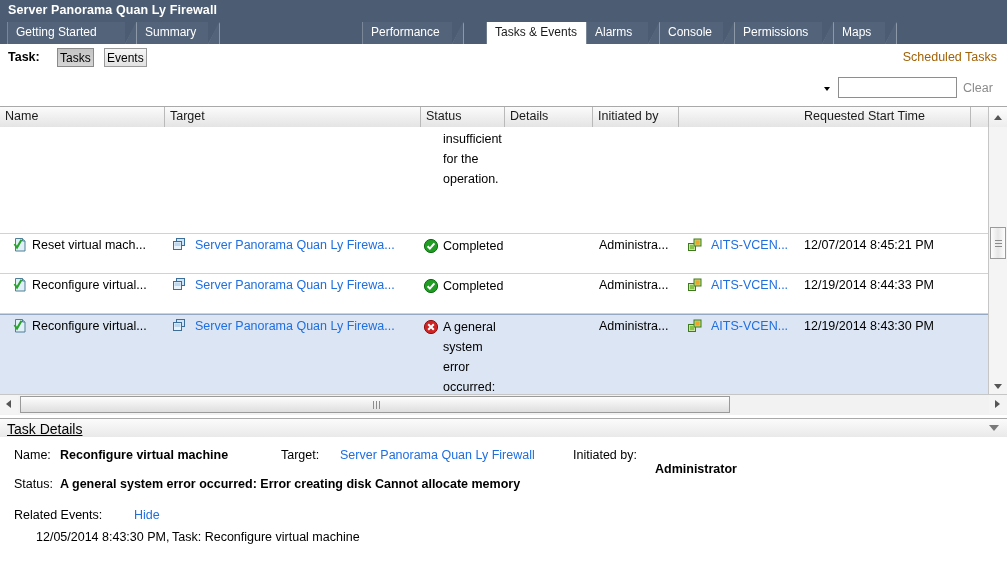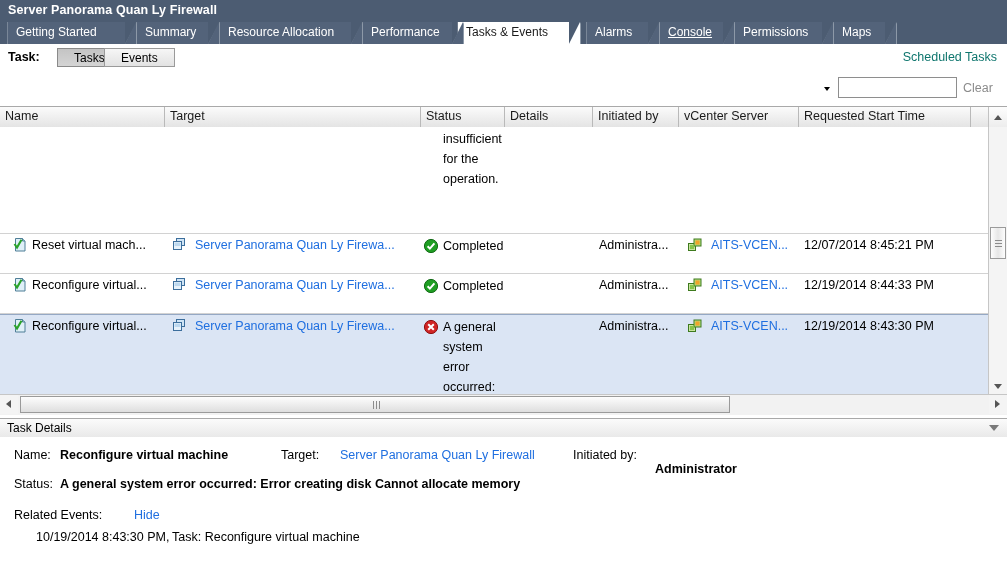--- a/index.html
+++ b/index.html
@@ -98,32 +98,32 @@
     font-size: 12.5px;
   }
   .segbtn {
     position: absolute;
     top: 4px;
     height: 19px;
     line-height: 18px;
     box-sizing: border-box;
     border: 1px solid #9a9a9a;
     font-size: 12px;
-    padding: 0 16px;
+    padding: 0 2px;
     background: linear-gradient(#f6f6f6, #e2e2e2);
     cursor: default;
   }
   .segbtn.pressed {
     background: linear-gradient(#c4c4c4, #d4d4d4);
     border-color: #8a8a8a;
   }
   .sched-link {
     position: absolute;
     right: 10px; top: 6px;
-    color: #0f766e;
+    color: #a16207;
     font-size: 12.5px;
     text-decoration: none;
     cursor: pointer;
   }
 
   
   .filterbar {
     position: absolute;
     left: 0; top: 72px;
     width: 1007px; height: 34px;
@@ -332,21 +332,22 @@
   .details-hdr {
     position: absolute;
     left: 0; top: 418px;
     width: 1007px; height: 18px;
     background: linear-gradient(#fbfbfb,#e9e9e9);
     border-top: 1px solid #a9a9a9;
     border-bottom: 1px solid #c9c9c9;
   }
   .details-hdr .dlabel {
     position: absolute; left: 7px; top: 2px;
-    font-size: 12px;
+    font-size: 14px;
+    text-decoration: underline;
   }
   .details-hdr .collapse {
     position: absolute; right: 8px; top: 6px;
     width: 0; height: 0; border-style: solid;
     border-width: 6px 5px 0 5px;
     border-color: #7a7a7a transparent transparent transparent;
   }
   .details-body {
     position: absolute;
     left: 0; top: 437px;
@@ -359,25 +360,24 @@
 </head>
 <body>
 
 <div class="titlebar">
   <div class="title">Server Panorama Quan Ly Firewall</div>
 </div>
 
 <div class="tabstrip" id="tabstrip">
     <div class="tab" style="left: 7px; width: 118px; z-index: 20;"><span>Getting Started</span><span class="slantline"></span><span class="slant"></span></div>
     <div class="tab" style="left: 136px; width: 72px; z-index: 19;"><span>Summary</span><span class="slantline"></span><span class="slant"></span></div>
-    <div class="tab" style="left: 219px; width: 132px; z-index: 18;"><span>Resource Allocation</span><span class="slantline"></span><span class="slant"></span></div>
     <div class="tab" style="left: 362px; width: 90px; z-index: 17;"><span>Performance</span><span class="slantline"></span><span class="slant"></span></div>
-    <div class="tab active" style="left: 457px; width: 112px; z-index: 9;"><span>Tasks &amp; Events</span><span class="slantline"></span><span class="slant"></span></div>
+    <div class="tab active" style="left: 486px; width: 112px; z-index: 9;"><span>Tasks &amp; Events</span><span class="slantline"></span><span class="slant"></span></div>
     <div class="tab" style="left: 586px; width: 62px; z-index: 15;"><span>Alarms</span><span class="slantline"></span><span class="slant"></span></div>
-    <div class="tab" style="left: 659px; width: 64px; z-index: 14; text-decoration: underline;"><span>Console</span><span class="slantline"></span><span class="slant"></span></div>
+    <div class="tab" style="left: 659px; width: 64px; z-index: 14;"><span>Console</span><span class="slantline"></span><span class="slant"></span></div>
     <div class="tab" style="left: 734px; width: 88px; z-index: 13;"><span>Permissions</span><span class="slantline"></span><span class="slant"></span></div>
     <div class="tab" style="left: 833px; width: 52px; z-index: 12;"><span>Maps</span><span class="slantline"></span><span class="slant"></span></div>
   </div>
 
 <div class="viewbar">
   <div class="vlabel">Task:</div>
   <div class="segbtn pressed" style="left:57px;">Tasks</div>
   <div class="segbtn" style="left:104px;">Events</div>
   <a class="sched-link">Scheduled Tasks</a>
 </div>
@@ -385,21 +385,20 @@
 <div class="filterbar">
   <div class="filter-caret"></div>
   <input class="filter-input" type="text" value="" style="">
   <div class="clear-link">Clear</div>
 </div>
 
 <div class="table-wrap">
 
   <div class="thead" id="thead">
       <div class="th" style="left: 799px; width: 172px;">Requested Start Time</div>
-      <div class="th" style="left: 679px; width: 120px;">vCenter Server</div>
       <div class="th" style="left: 593px; width: 86px;">Initiated by</div>
       <div class="th" style="left: 505px; width: 88px;">Details</div>
       <div class="th" style="left: 421px; width: 84px;">Status</div>
       <div class="th" style="left: 165px; width: 256px;">Target</div>
       <div class="th" style="left: 0px; width: 165px;">Name</div>
     <div class="sb-up">
         <i></i>
       </div>
   </div>
 
@@ -536,15 +535,15 @@
 
   <div class="dline" style="left:573px; top:11px;">Initiated by:</div>
   <div class="dline dval" style="left:655px; top:13px;margin-top:12px;">Administrator</div>
 
   <div class="dline" style="left:14px; top:40px;">Status:</div>
   <div class="dline dval" style="left:60px; top:40px;">A general system error occurred: Error creating disk Cannot allocate memory</div>
 
   <div class="dline" style="left:14px; top:71px;">Related Events:</div>
   <div class="dline link" style="left:134px; top:71px;">Hide</div>
 
-  <div class="dline" style="left:36px; top:93px;">10/19/2014 8:43:30 PM,</div>
+  <div class="dline" style="left:36px; top:93px;">12/05/2014 8:43:30 PM,</div>
   <div class="dline" style="left:172px; top:93px;">Task: Reconfigure virtual machine</div>
 </div>
 
 </body></html>

